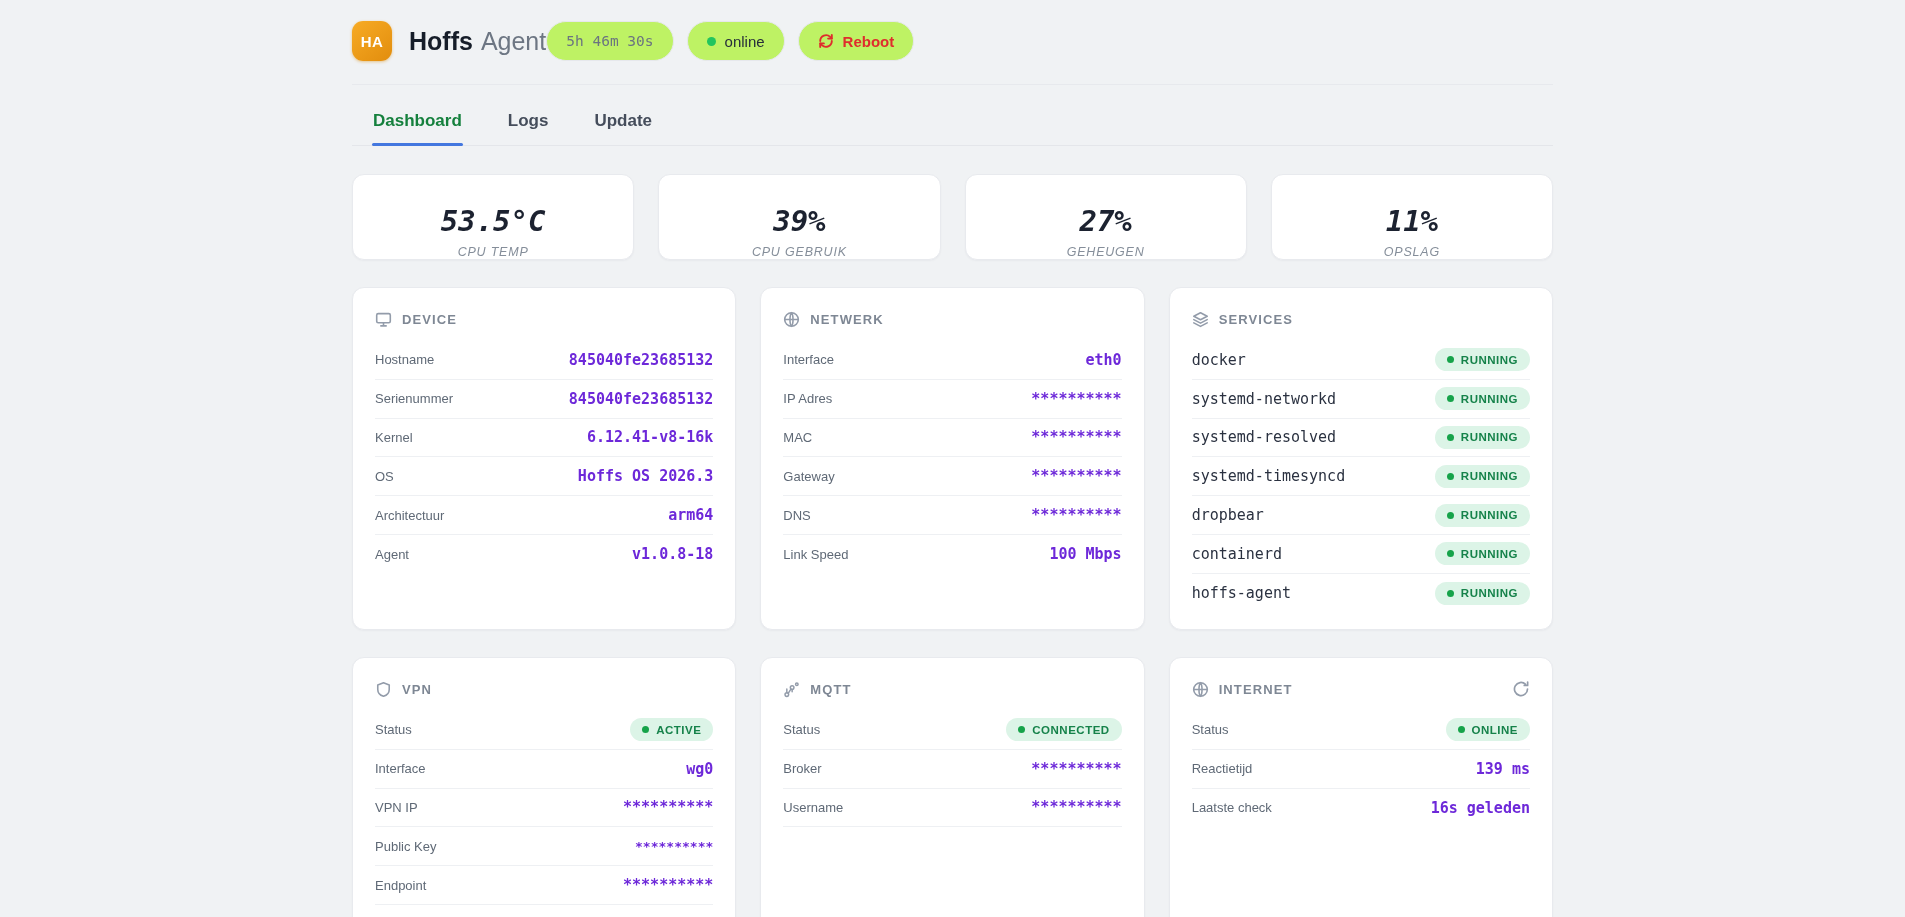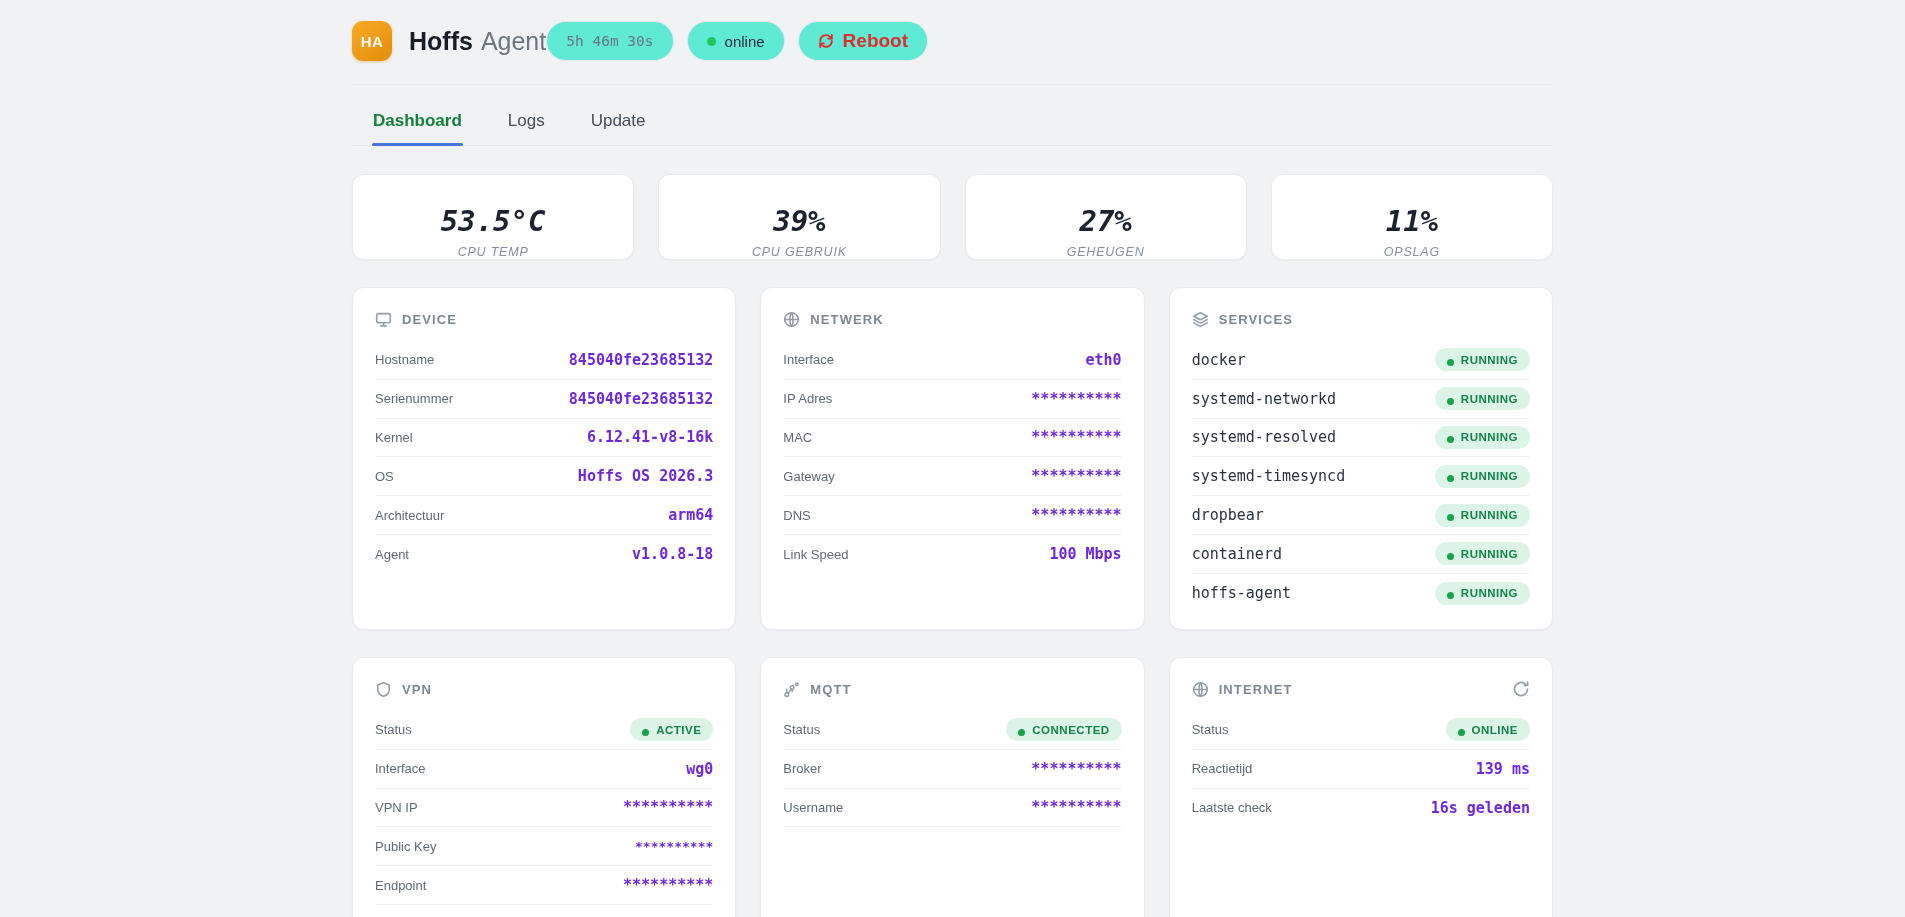--- a/index.html
+++ b/index.html
@@ -21,30 +21,30 @@
     color:#fff; display:flex; align-items:center; justify-content:center;
     font-weight:700; font-size:15px; letter-spacing:.3px;
     box-shadow:0 1px 3px rgba(214,140,15,.45);
   }
   .title { margin:0; font-size:25px; line-height:1; display:flex; gap:8px; align-items:baseline; }
   .title .t1 { color:#161d29; font-weight:700; }
   .title .t2 { color:#6d7683; font-weight:500; }
   .header-actions { display:flex; align-items:center; gap:13px; }
   .pill {
     display:inline-flex; align-items:center; gap:9px; height:40px; padding:0 19px;
-    background:#5eead4; border:1px solid #e6e8ec; border-radius:999px; font-size:15px;
+    background:#bef264; border:1px solid #e6e8ec; border-radius:999px; font-size:15px;
   }
   .pill.uptime { font-family:"DejaVu Sans Mono", monospace; color:#6b7480; font-size:14.5px; }
   .pill.online { color:#272e3a; font-weight:500; }
-  button.pill.reboot { color:#df2d2d; font-weight:700; cursor:pointer; font-family:inherit; font-size:19px; }
+  button.pill.reboot { color:#df2d2d; font-weight:700; cursor:pointer; font-family:inherit; font-size:15px; }
   .gdot { width:9px; height:9px; border-radius:50%; background:#22c55e; display:inline-block; }
 
   
   .tabs { display:flex; gap:44px; margin-top:26px; border-bottom:1px solid #e4e6ea; }
-  .tab { padding:0 1px 14px; font-size:17px; color:#454d5b; font-weight:400; cursor:pointer; position:relative; }
+  .tab { padding:0 1px 14px; font-size:17px; color:#454d5b; font-weight:700; cursor:pointer; position:relative; }
   .tab.active { color:#15803d; font-weight:700;margin-left:20px; }
   .tab.active::after { content:""; position:absolute; left:0; right:0; bottom:-1px; height:3px; background:#4377df; border-radius:2px; }
 
   
   .stats-grid { display:grid; grid-template-columns:repeat(4,1fr); gap:24px; margin-top:28px; }
   .stat-card {
     background:#fff; border:1px solid #e8eaee; border-radius:12px; height:86px;
     display:flex; flex-direction:column; align-items:center; justify-content:flex-end;
     box-shadow:0 1px 2px rgba(16,24,40,.04);
     font-style:italic;
@@ -67,21 +67,21 @@
   .refresh-btn { background:none; border:none; padding:0; display:flex; color:#98a0ab; cursor:pointer; }
 
   .row { display:flex; align-items:center; justify-content:space-between; height:38.8px; border-bottom:1px solid #eef0f3; }
   .rows > .row:last-child { border-bottom:none; }
   .rows.keep-border > .row:last-child { border-bottom:1px solid #eef0f3; }
   .row-label { font-size:13px; color:#5f6976; }
   .row-value { font-family:"DejaVu Sans Mono", monospace; font-size:15px; font-weight:700; color:#6d28d9;margin-left:24px; }
   .row-value.val-sm { font-size:13px; }
   .svc-name { font-family:"DejaVu Sans Mono", monospace; font-size:15px; color:#2a3140; }
   .badge {
-    display:inline-flex; align-items:flex-end; gap:7px;
+    display:inline-flex; align-items:center; gap:7px;
     background:#dcf4e7; color:#15824a; border-radius:999px;
     padding:5.5px 12px; font-size:11.5px; font-weight:700; letter-spacing:.5px;
   }
   .badge .bdot { width:7px; height:7px; border-radius:50%; background:#16a34a; display:inline-block; }
 </style>
 </head>
 <body>
 
 <div class="container">
 

